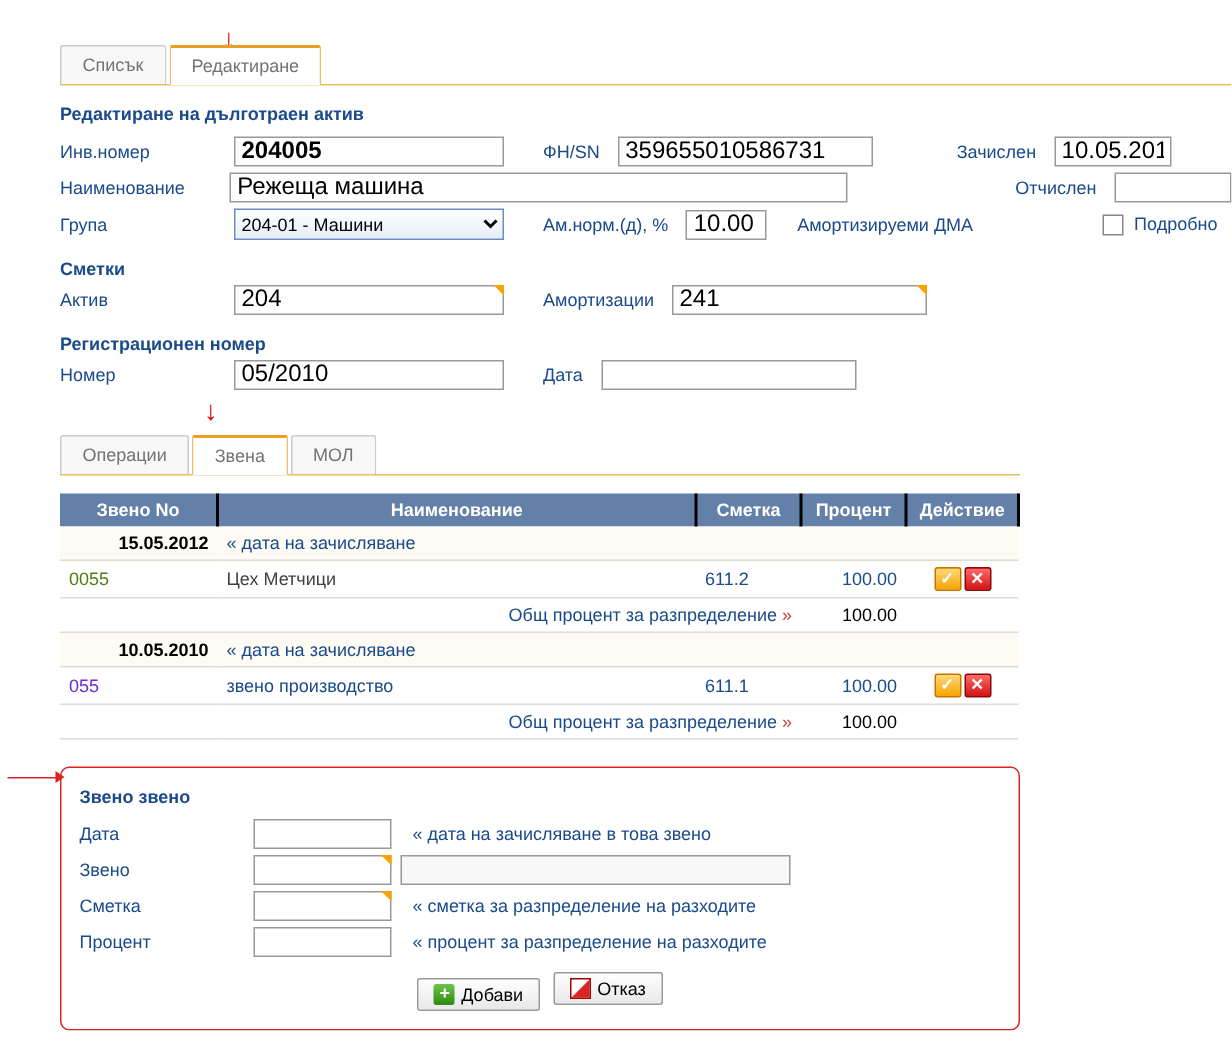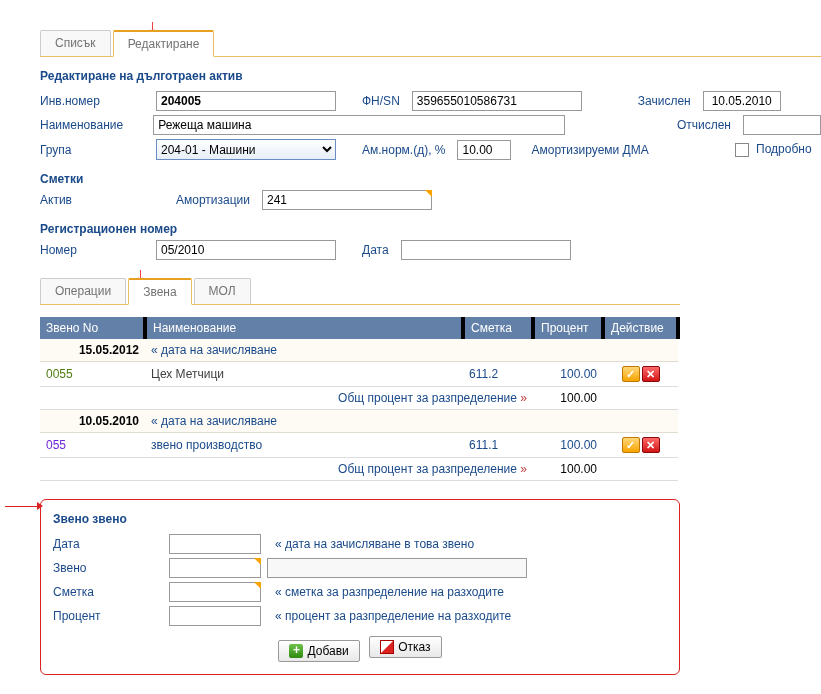--- a/index.html
+++ b/index.html
@@ -53,21 +53,21 @@
     margin: 4px 0;
     gap: 6px;
   }
   .label {
     width: 110px;
     color: #1a4a8a;
   }
   input[type=text] {
     border: 1px solid #999;
     padding: 2px 4px;
-    font-size: 12px;
+    font-size: 16px;
     height: 20px;
     font-family: inherit;
   }
   .inp-w1 { width: 180px; }
   .inp-w3 { width: 80px; }
   .inp-wd { width: 78px; text-align: center; }
   select {
     width: 180px;
     height: 21px;
     border: 1px solid #6b8cc2;
@@ -107,24 +107,24 @@
     margin: 12px 0 4px 0;
   }
   table.grid {
     border-collapse: collapse;
     width: 640px;
     margin-top: 2px;
   }
   table.grid th {
     background: #6380a8;
     color: #fff;
-    font-weight: normal;
-    text-align: left;
+    font-weight: bold;
+    text-align: center;
     padding: 4px 6px;
-    border-right: 4px solid #000000;
+    border-right: 2px solid #000000;
     font-size: 12px;
   }
   table.grid td {
     padding: 4px 6px;
     border-bottom: 1px solid #dcdcdc;
     background: #fff;
   }
   table.grid tr.dategroup td {
     background: #fdfbf4;
     border-bottom: 1px solid #e0ddd0;
@@ -252,38 +252,41 @@
   <span style="margin-left:80px;">
     <span class="chk"></span>
     <span class="link">Подробно</span>
   </span>
 </div>
 
 <div class="subheading">Сметки</div>
 
 <div class="row">
   <div class="label">Актив</div>
+  <div class="orange-corner" style="display:inline-block;">
+    <input type="text" class="inp-w1" value="204" style="">
+  </div>
   <span class="lbl2">Амортизации</span>
   <div class="orange-corner" style="display:inline-block;">
     <input type="text" class="inp-w1" style="width: 170px;" value="241">
   </div>
 </div>
 
 <div class="subheading">Регистрационен номер</div>
 
 <div class="row">
   <div class="label">Номер</div>
   <input type="text" class="inp-w1" value="05/2010" style="">
   <span class="lbl2">Дата</span>
   <input type="text" class="inp-w1" style="width: 170px;" value="">
 </div>
 
 <div class="arrow-red" style="position:relative; top:0; left:96px; display:block; height:14px;">↓</div>
 
-<div class="tab-row" style="margin-top:0; width:640px;">
+<div class="tab-row" style="margin-top:12px; width:640px;">
   <div class="tab">Операции</div>
   <div class="tab active">Звена</div>
   <div class="tab">МОЛ</div>
 </div>
 
 <table class="grid">
   <thead>
     <tr>
       <th style="width:105px;">Звено No</th>
       <th>Наименование</th>

